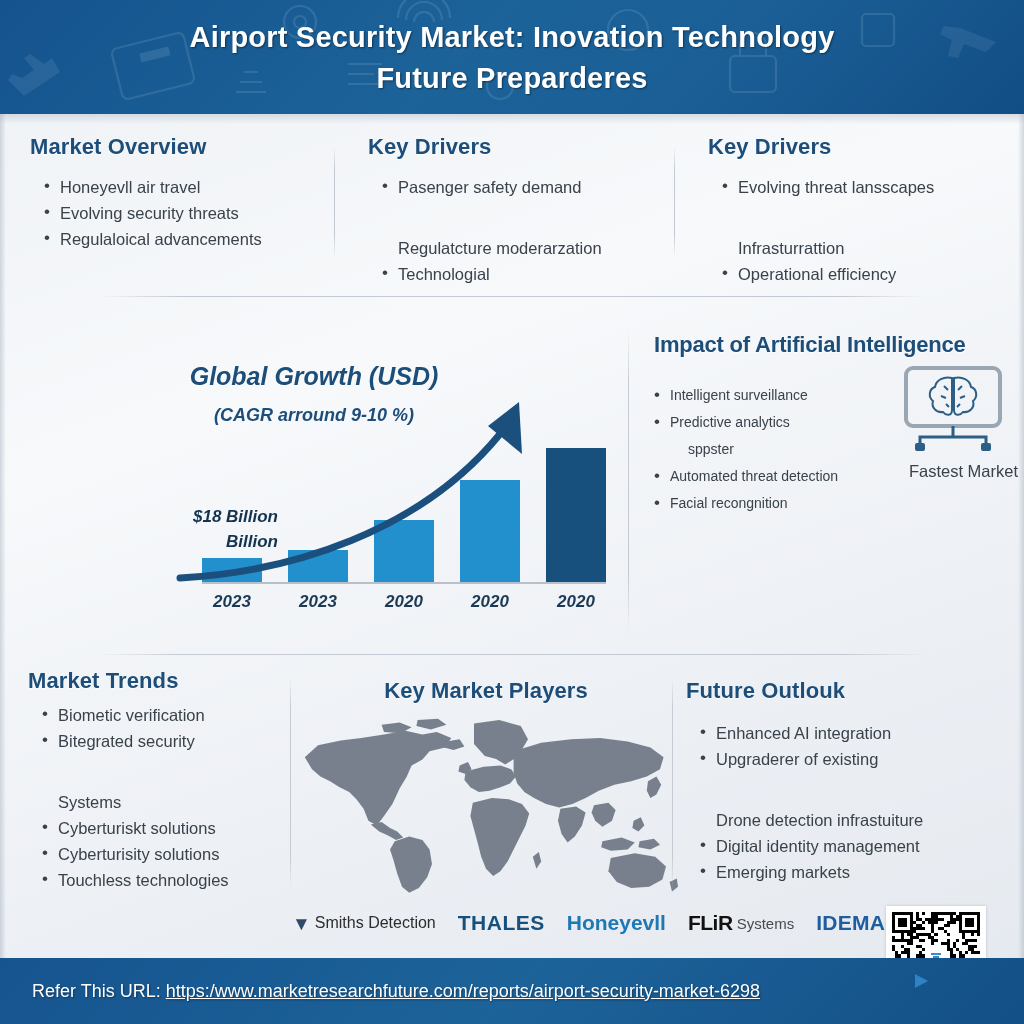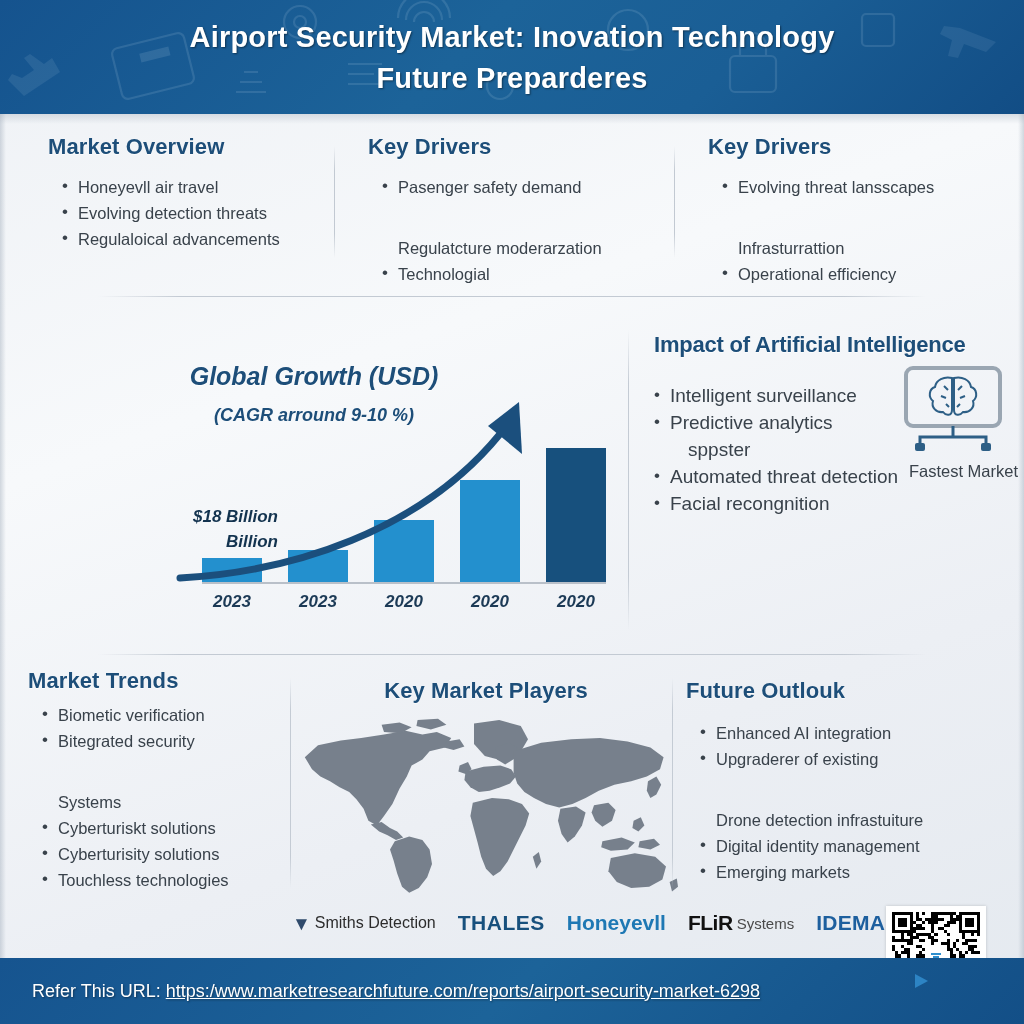--- a/index.html
+++ b/index.html
@@ -63,21 +63,21 @@
     position: absolute;
     left: 0; top: 134px;
     width: 1024px;
     height: 152px;
     display: flex;
   }
   .col {
     position: relative;
     padding: 0 26px;
   }
-  .col-a { width: 342px; padding-left: 48px; }
+  .col-a { width: 342px; padding-left: 30px; }
   .col-b { width: 342px; padding-left: 26px; }
   .col-c { width: 340px; padding-left: 24px; }
 
   .vdiv {
     position: absolute;
     top: 12px;
     width: 1px;
     height: 112px;
     background: linear-gradient(180deg, rgba(205,211,219,0), #c2c9d2 22%, #c2c9d2 78%, rgba(205,211,219,0));
   }
@@ -239,21 +239,21 @@
     text-shadow: 0 1px 1px rgba(255,255,255,.85);
   }
   .ai-list {
     list-style: none;
     margin: 24px 0 0 20px;
     width: 270px;
   }
   .ai-list li {
     position: relative;
     color: #39424b;
-    font-size: 19px;
+    font-size: 14px;
     line-height: 27px;
     padding-left: 18px;
     white-space: nowrap;
   }
   .ai-list li.bulleted::before {
     content: "\2022";
     position: absolute;
     left: 2px; top: -1px;
     font-size: 17px;
   }
@@ -431,21 +431,21 @@
   </div>
   <div class="band-top-shadow"></div>
   <div class="edge-l"></div>
   <div class="edge-r"></div>
 
   <div class="row1">
     <div class="col col-a">
       <h2 class="sec-head">Market Overview</h2>
       <ul class="bullets">
         <li class="bulleted">Honeyevll air travel</li>
-        <li class="bulleted">Evolving detection threats</li>
+        <li class="bulleted">Evolving security threats</li>
         <li class="bulleted">Regulaloical advancements</li>
       </ul>
     </div>
 
     <div class="col col-b">
       <h2 class="sec-head">Key Drivers</h2>
       <ul class="bullets">
         <li class="bulleted">Pasenger safety demand</li>
         <li class="cont">Regulatcture moderarzation</li>
         <li class="bulleted">Technologial</li>

